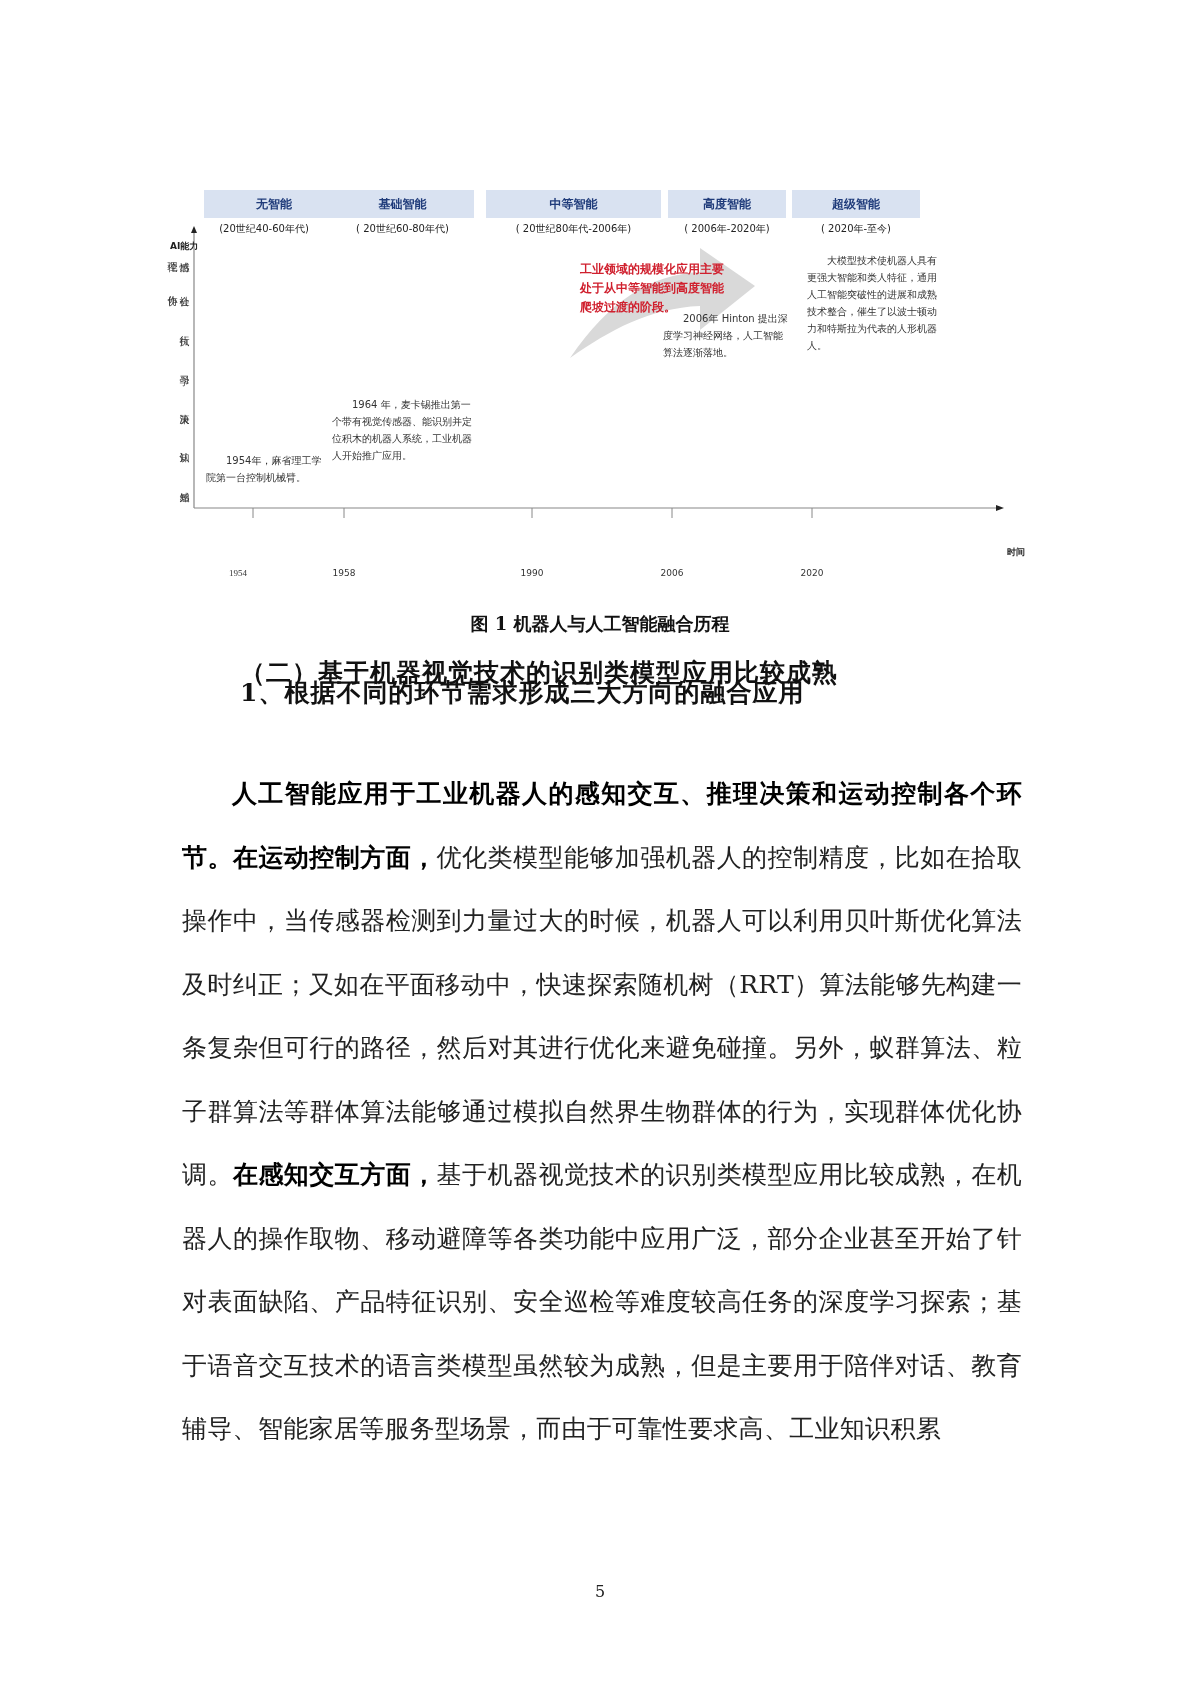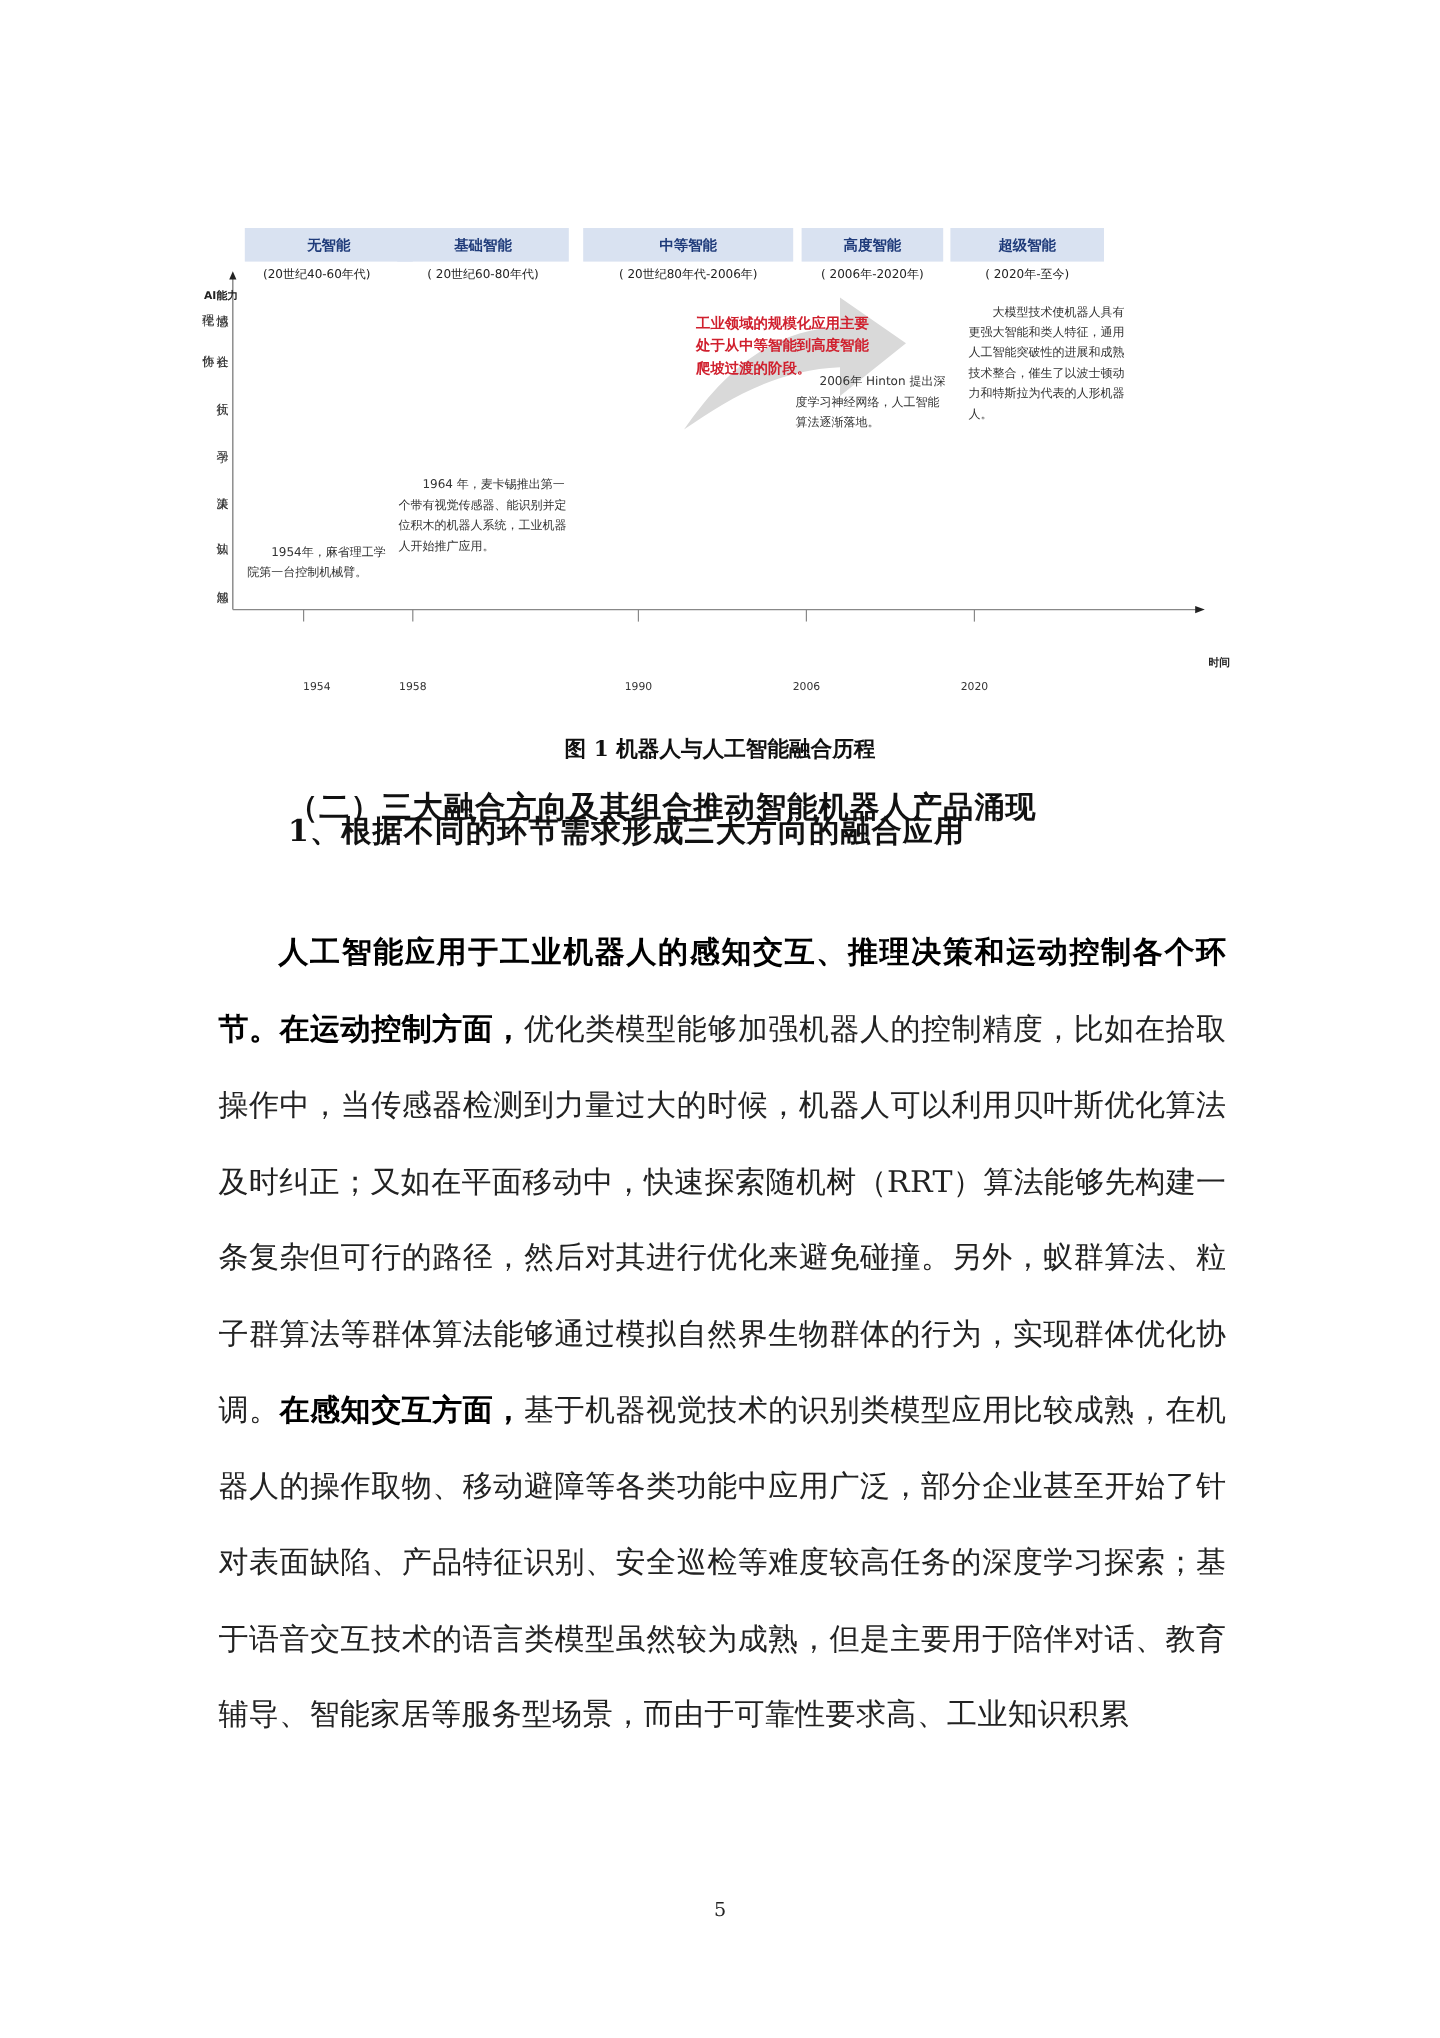--- a/index.html
+++ b/index.html
@@ -84,31 +84,31 @@
     <div class="y-label" style="left:9px;top:264px;">认知</div>
     <div class="y-label" style="left:9px;top:304px;">感知</div>
 
     <div class="highlight">工业领域的规模化应用主要处于从中等智能到高度智能爬坡过渡的阶段。</div>
 
     <div class="event" style="left:36px;top:272px;width:118px;">1954年，麻省理工学院第一台控制机械臂。</div>
     <div class="event" style="left:162px;top:216px;width:148px;">1964 年，麦卡锡推出第一个带有视觉传感器、能识别并定位积木的机器人系统，工业机器人开始推广应用。</div>
     <div class="event" style="left:493px;top:130px;width:125px;">2006年 Hinton 提出深度学习神经网络，人工智能算法逐渐落地。</div>
     <div class="event" style="left:637px;top:72px;width:132px;">大模型技术使机器人具有更强大智能和类人特征，通用人工智能突破性的进展和成熟技术整合，催生了以波士顿动力和特斯拉为代表的人形机器人。</div>
 
-    <div class="tick-label" style="left:94px;">1954</div>
+    <div class="tick-label" style="left:68px;font-family:Liberation Serif, serif;">1954</div>
     <div class="tick-label" style="left:174px;">1958</div>
     <div class="tick-label" style="left:362px;">1990</div>
     <div class="tick-label" style="left:502px;">2006</div>
     <div class="tick-label" style="left:642px;">2020</div>
     <div class="x-axis-title">时间</div>
   </div>
 
   <div class="caption">图 1  机器人与人工智能融合历程</div>
 
-  <div class="h2">（二）三大融合方向及其组合推动智能机器人产品涌现</div>
+  <div class="h2">（二）基于机器视觉技术的识别类模型应用比较成熟</div>
   <div class="h3">1、根据不同的环节需求形成三大方向的融合应用</div>
 
   <div class="para">
     <b>人工智能应用于工业机器人的感知交互、推理决策和运动控制各个环节。</b><b>在运动控制方面，</b><span>优化类模型能够加强机器人的控制精度，比如在拾取操作中，当传感器检测到力量过大的时候，机器人可以利用贝叶斯优化算法及时纠正；又如在平面移动中，快速探索随机树（RRT）算法能够先构建一条复杂但可行的路径，然后对其进行优化来避免碰撞。另外，蚁群算法、粒子群算法等群体算法能够通过模拟自然界生物群体的行为，实现群体优化协调。</span><b>在感知交互方面，</b><span>基于机器视觉技术的识别类模型应用比较成熟，在机器人的操作取物、移动避障等各类功能中应用广泛，部分企业甚至开始了针对表面缺陷、产品特征识别、安全巡检等难度较高任务的深度学习探索；基于语音交互技术的语言类模型虽然较为成熟，但是主要用于陪伴对话、教育辅导、智能家居等服务型场景，而由于可靠性要求高、工业知识积累</span>
   </div>
 
   <div class="page-number">5</div>
 </div>
 
 </body></html>

